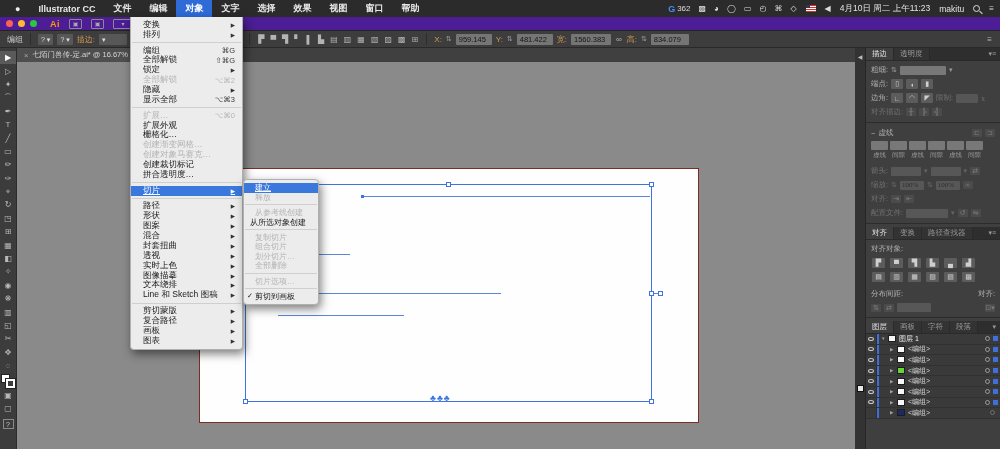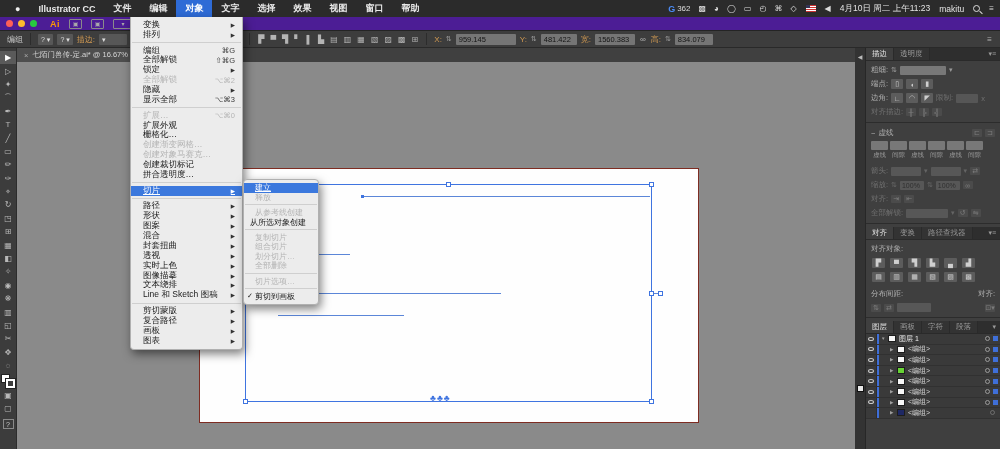--- a/index.html
+++ b/index.html
@@ -107,21 +107,21 @@
   .ptab { display:flex; align-items:center; padding:0 6px; color:#9a9a9a; background:#333; border-right:1px solid #2a2a2a; }
   .ptab.active { background:#3f3f3f; color:#e8e8e8; }
   .ptab-menu { margin-left:auto; display:flex; align-items:center; padding:0 4px; color:#9a9a9a; font-size:7px; }
   .prow { display:flex; align-items:center; gap:3px; padding:2px 5px; }
   .plabel { color:#b2b2b2; }
   .pfield { background:#787878; height:9px; border-radius:1px; color:#161616; font-size:7px;
     line-height:9px; padding:0 2px; }
   .pbtn { min-width:12px; height:10px; background:#5c5c5c; border-radius:1px; color:#cfcfcf;
     font-size:7px; display:flex; align-items:center; justify-content:center; }
   .pbtn.sm { min-width:10px; height:8px; }
-  .dis { opacity:.42; }
+  .dis { opacity:.42;font-family:Liberation Serif, serif; }
   .pdivider { height:1px; background:#2c2c2c; margin:3px 0; }
   .dash-cells { display:flex; gap:2px; padding:1px 5px; }
   .dash-cell { display:flex; flex-direction:column; align-items:center; gap:1px; }
   .dash-cell .pfield { width:17px; }
   .dash-cell .dl { font-size:6.5px; color:#9a9a9a; }
   .icon-row { display:flex; gap:5px; padding:2px 6px; }
   .icon-row .pbtn { min-width:13px; }
 
   
   .lrow { height:10.6px; display:flex; align-items:center; background:#3a3a3a;
@@ -228,21 +228,21 @@
         <span class="cb-ico">▥</span>
         <span class="cb-ico">▦</span>
         <span class="cb-ico">▧</span>
         <span class="cb-ico">▨</span>
         <span class="cb-ico">▩</span>
         <span class="cb-ico">⊞</span>
       </span>
     <span class="cb-sep"></span>
     <span class="cb-orange">X:</span>
     <span class="cb-stepper">⇅</span>
-    <span class="cb-field" style="width:60px">959.145</span>
+    <span class="cb-field" style="width:36px">959.145</span>
     <span class="cb-orange">Y:</span>
     <span class="cb-stepper">⇅</span>
     <span class="cb-field" style="width:36px">481.422</span>
     <span class="cb-orange">宽:</span>
     <span class="cb-field" style="width:40px">1560.383</span>
     <span class="cb-ico">∞</span>
     <span class="cb-orange">高:</span>
     <span class="cb-stepper">⇅</span>
     <span class="cb-field" style="width:38px">834.079</span>
     <span style="margin-left:auto" class="cb-ico">≡</span>
@@ -610,21 +610,21 @@
       <span class="cb-stepper">⇅</span>
       <span class="pfield" style="width:24px">100%</span>
       <span class="pbtn sm">∞</span>
     </div>
     <div class="prow dis">
       <span class="plabel">对齐:</span>
       <span class="pbtn sm">⇥</span>
       <span class="pbtn sm">⇤</span>
     </div>
     <div class="prow dis">
-      <span class="plabel">全部解锁:</span>
+      <span class="plabel">配置文件:</span>
       <span class="pfield" style="width:42px"></span>
       <span class="cb-stepper">▾</span>
       <span class="pbtn sm">↺</span>
       <span class="pbtn sm">⇋</span>
     </div>
     <div class="pdivider"></div>
 
     <div class="ptabs">
       <span class="ptab active">对齐</span>
       <span class="ptab">变换</span>

